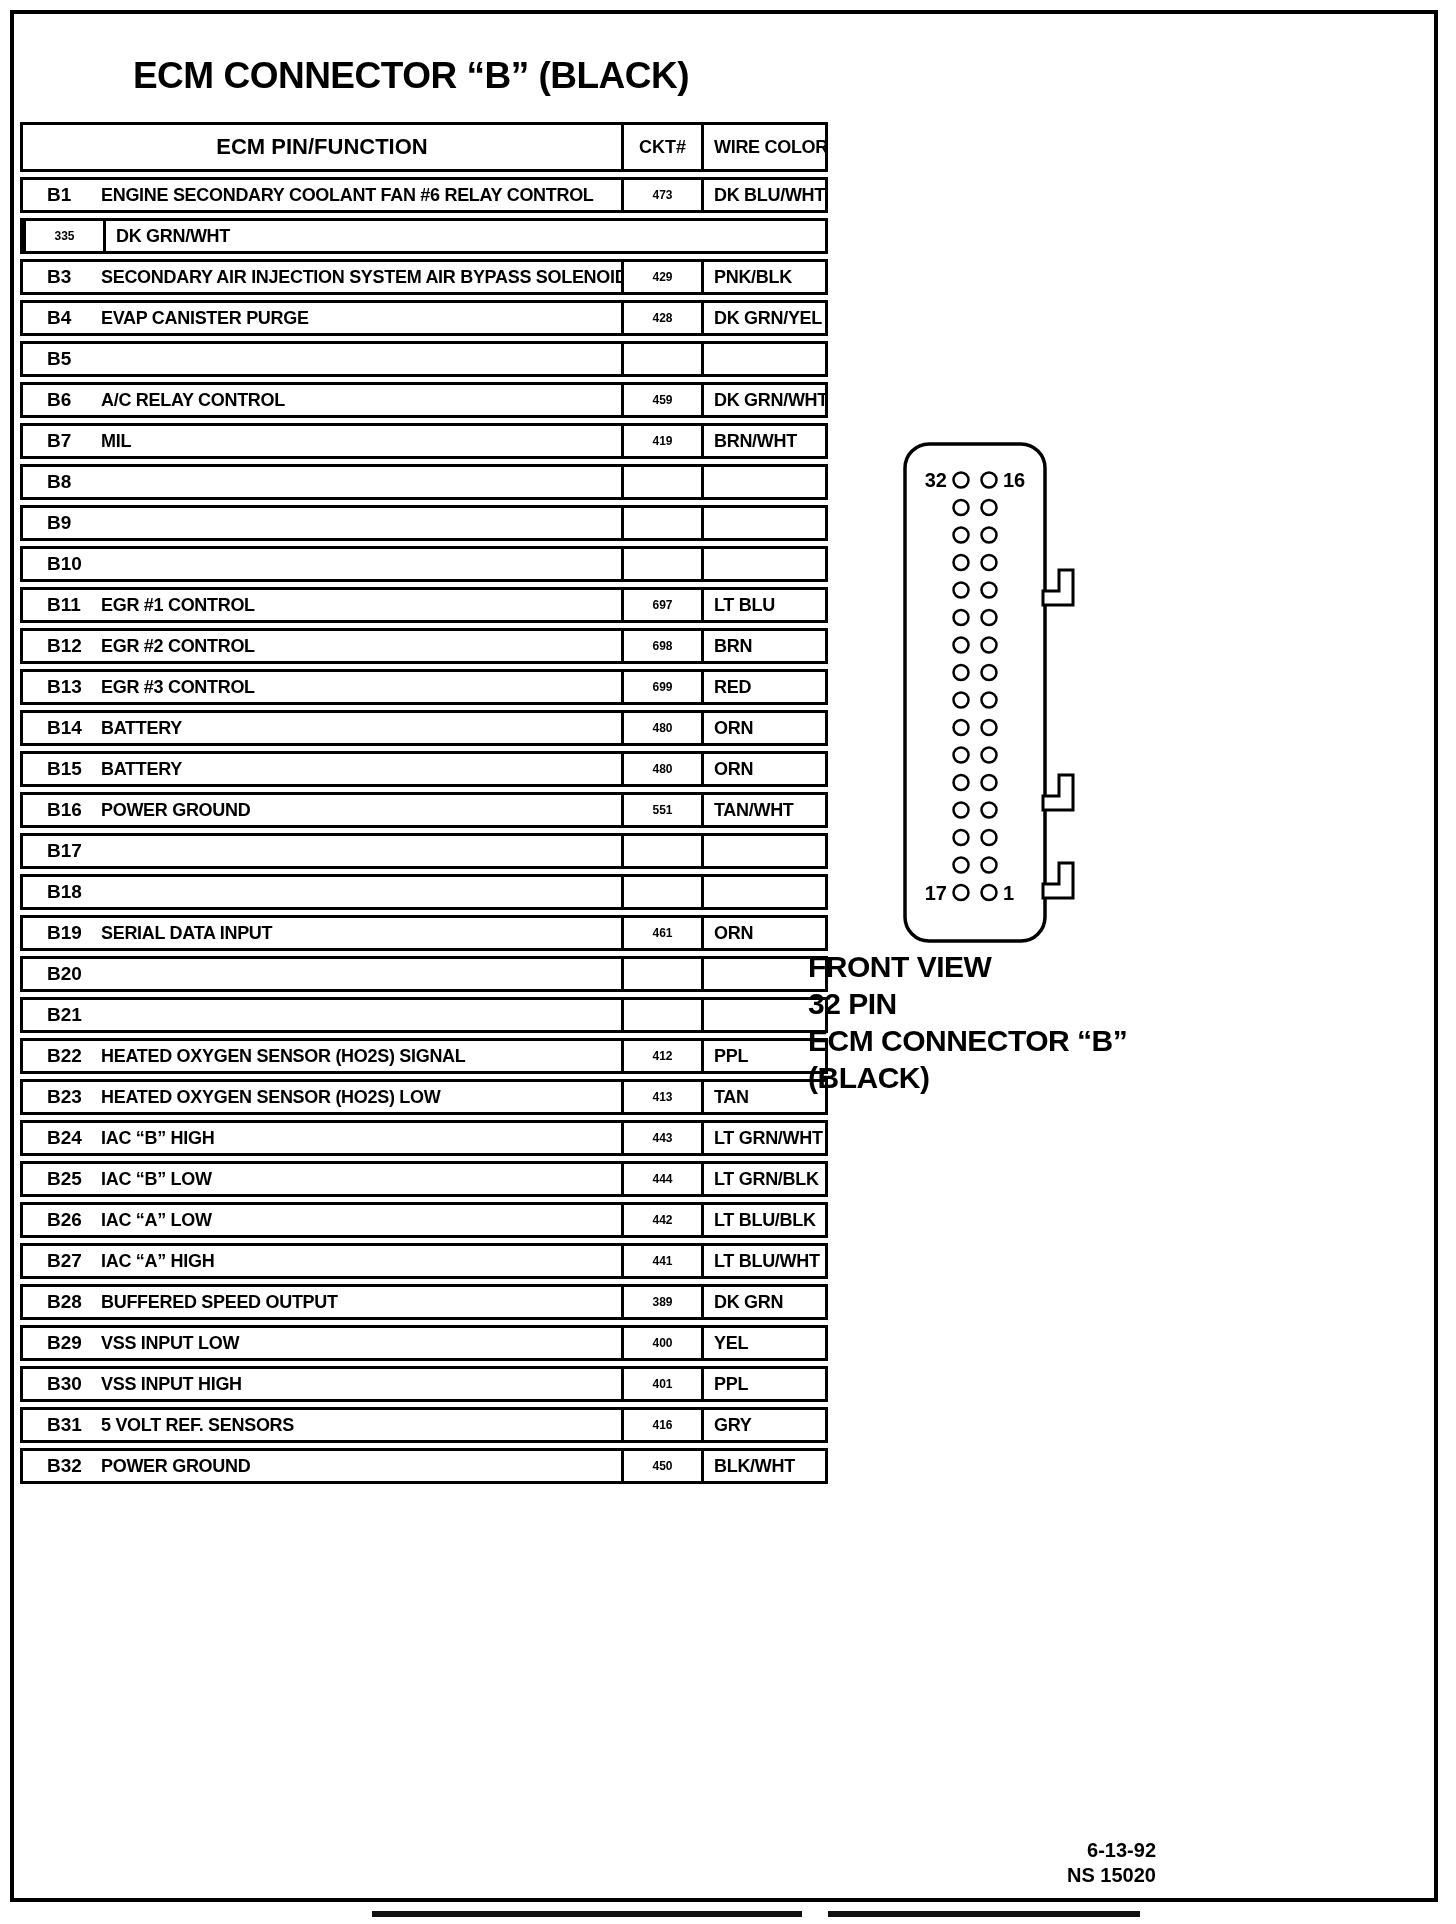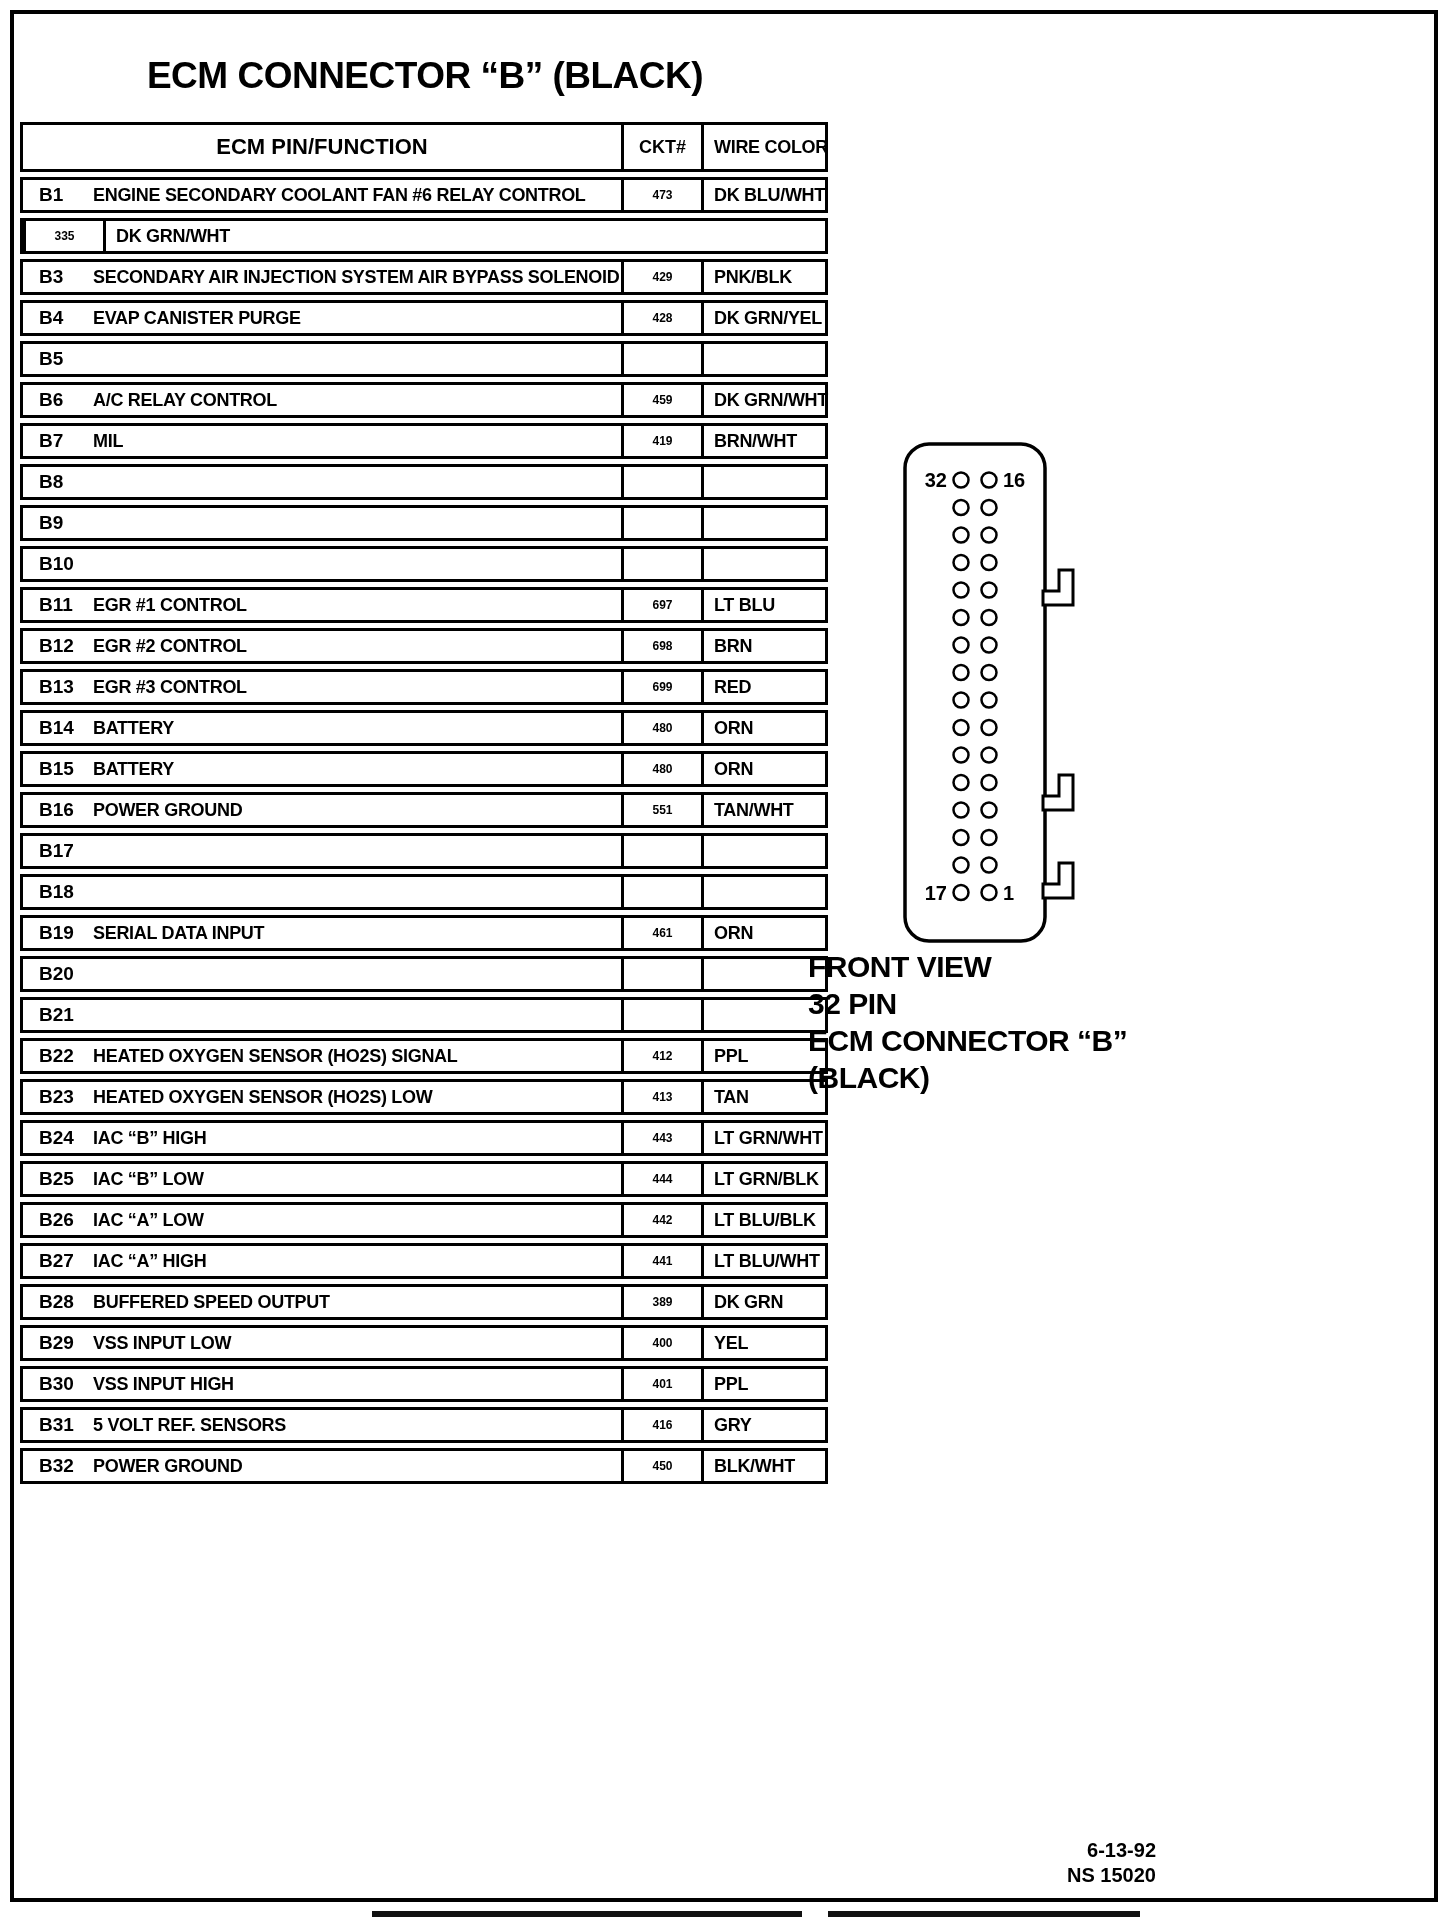--- a/index.html
+++ b/index.html
@@ -14,21 +14,21 @@
   }
   .frame {
     position: absolute;
     left: 10px; top: 10px;
     width: 1428px; height: 1892px;
     border: 4px solid #000;
     box-sizing: border-box;
   }
   .doc-title {
     position: absolute;
-    left: 20px; top: 55px;
+    left: 6px; top: 55px;
     width: 810px;
     text-align: center;
     font-size: 37px;
     font-weight: bold;
     letter-spacing: -0.5px;
   }
   .pin-table {
     position: absolute;
     left: 20px; top: 122px;
     width: 808px;
@@ -40,21 +40,21 @@
     box-sizing: border-box;
     height: 36px;
     margin-bottom: 5px;
     background: #fff;
   }
   .row.header { height: 50px; }
   .cell-fn {
     flex: 1;
     display: flex;
     align-items: center;
-    padding-left: 16px;
+    padding-left: 24px;
     overflow: hidden;
     white-space: nowrap;
   }
   .row.header .cell-fn { justify-content: center; padding-left: 0; }
   .cell-ckt {
     width: 80px;
     border-left: 3px solid #000;
     box-sizing: border-box;
     display: flex;
     align-items: center;

